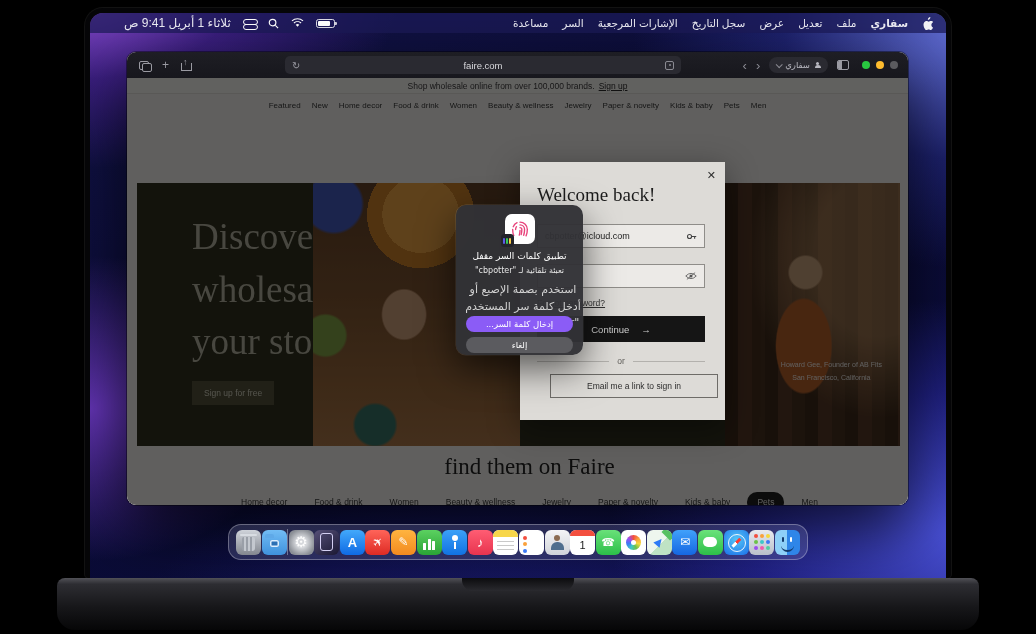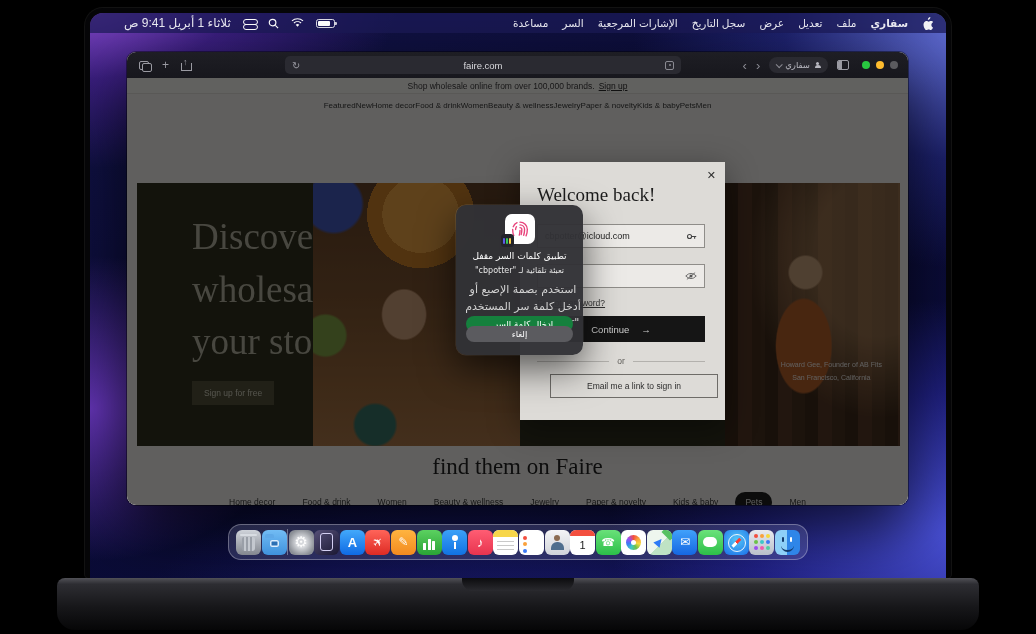--- a/index.html
+++ b/index.html
@@ -87,21 +87,21 @@
     font-size:8.5px; color:#333; gap:4px; border-bottom:1px solid #e4e1dc; }
   .banner a { color:#222; text-decoration:underline; }
   .fheader { height:30px; display:flex; align-items:center; padding:0 12px; gap:10px; }
   .flogo { font-family:"Liberation Serif","DejaVu Serif",serif; font-size:13px; letter-spacing:5px; color:#1a1a1a; }
   .fsearch { width:486px; height:20px; border:1px solid #8f8c86; border-radius:11px;
     display:flex; align-items:center; padding:0 9px; gap:6px; background:#fbfaf8; }
   .fsearch input { flex:1; border:none; outline:none; background:transparent; font-size:8.5px; color:#555;
     font-family:"Liberation Sans",sans-serif; }
   .hlinks { display:flex; align-items:center; gap:14px; font-size:8.5px; color:#222; margin-left:auto; white-space:nowrap; }
   .signup-btn { background:#141414; color:#f2f2f2; font-size:8.5px; padding:5px 9px; border-radius:1px; }
-  .fnav { height:22px; display:flex; align-items:center; justify-content:center; 
+  .fnav { height:22px; display:flex; align-items:center; justify-content:center; gap:11px;
     font-size:8px; color:#2e2e2e; white-space:nowrap; }
 
   .hero { position:absolute; left:10px; top:105px; width:763px; height:263px; background:#262615; overflow:hidden; }
   .hero-left { position:absolute; left:0; top:0; width:383px; height:100%; background:#262615; }
   .headline { position:absolute; left:55px; top:28px; font-family:"Liberation Serif","DejaVu Serif",serif;
     font-size:37px; line-height:1.42; color:#b6b4a0; }
   .hero-cta { position:absolute; left:55px; top:198px; background:#4c4a33; color:#d8d6c2;
     font-size:8.5px; padding:7px 12px; }
   .hero-photo { position:absolute; left:176px; top:0; width:207px; height:100%;
     background:
@@ -113,21 +113,21 @@
       linear-gradient(180deg,#5e3a1e 0%, #7c4f28 45%, #9a6534 80%, #aa7240 100%); }
   .hero-right { position:absolute; left:588px; top:0; width:175px; height:100%;
     background:
       radial-gradient(circle at 46% 34%, #c9a078 0 8%, rgba(0,0,0,0) 9%),
       radial-gradient(ellipse at 45% 62%, #b55a20 0 20%, rgba(0,0,0,0) 21%),
       radial-gradient(ellipse at 88% 28%, rgba(235,180,120,.45) 0 30%, rgba(0,0,0,0) 60%),
       repeating-linear-gradient(90deg,#35200f 0 13px,#50301b 13px 27px,#402715 27px 40px); }
   .hero-caption { position:absolute; right:18px; top:176px; text-align:center; color:rgba(255,255,255,.92);
     font-size:7px; line-height:1.8; }
 
-  .below { position:absolute; left:0; top:368px; width:781px; text-align:center; }
+  .below { position:absolute; left:12px; top:368px; width:781px; text-align:center; }
   .find-heading { font-family:"Liberation Serif","DejaVu Serif",serif; font-size:23px; color:#161616; margin-top:8px; }
   .pills { display:flex; justify-content:center; gap:7px; margin-top:12px; font-size:8.5px; color:#2c2c2c; }
   .pill { padding:5px 10px; border-radius:12px; }
   .pill.active { background:#141414; color:#f0f0f0; }
 
   .dim { position:absolute; left:0; top:26px; width:781px; height:427px;
     background:rgba(8,8,8,.63); z-index:20; }
 
   
   .modal { position:absolute; left:393px; top:110px; width:205px; height:258px;
@@ -157,22 +157,22 @@
   .fp-wrap { position:absolute; left:50%; transform:translateX(-50%); top:9px; width:30px; height:30px;
     background:#fff; border-radius:7px; display:flex; align-items:center; justify-content:center; }
   .fp-badge { position:absolute; left:-4px; bottom:-3px; width:13px; height:13px; background:#23232a;
     border-radius:3.5px; display:flex; align-items:center; justify-content:center; gap:1px; }
   .fp-badge i { width:2px; height:6px; border-radius:1px; display:block; }
   .td-title { position:absolute; top:46px; width:100%; font-size:9px; font-weight:normal; }
   .td-sub { position:absolute; top:61px; width:100%; font-size:8px; color:#e6e6e6; }
   .td-body { position:absolute; top:77px; left:8px; right:1px; font-size:11px; line-height:1.5; color:#d2d2d2; }
   .td-btn { position:absolute; left:10px; width:107px; height:16px; border-radius:8px;
     font-size:8.5px; color:#fff; display:flex; align-items:center; justify-content:center; }
-  .td-primary { top:111px; background:#15803d; }
-  .td-cancel { top:121px; background:#5b5b5f; }
+  .td-primary { top:111px; background:#8b5cf6; }
+  .td-cancel { top:132px; background:#5b5b5f; }
 
   
   .dock { position:absolute; left:138px; top:511px; width:580px; height:36px;
     background:rgba(150,155,205,.22); border:1px solid rgba(255,255,255,.3); border-radius:13px;
     display:flex; align-items:center; justify-content:space-between; padding:0 7px; }
   .di { width:25px; height:25px; border-radius:6px; position:relative; display:flex;
     align-items:center; justify-content:center; color:#fff; font-size:13px; flex:0 0 auto; }
   .dock-sep { width:1px; height:26px; background:rgba(255,255,255,.35); flex:0 0 auto; }
   .di-trash { background:linear-gradient(180deg,#cfd3da,#83878f); }
   .di-trash::before { content:""; position:absolute; left:6px; top:7px; width:13px; height:14px;

